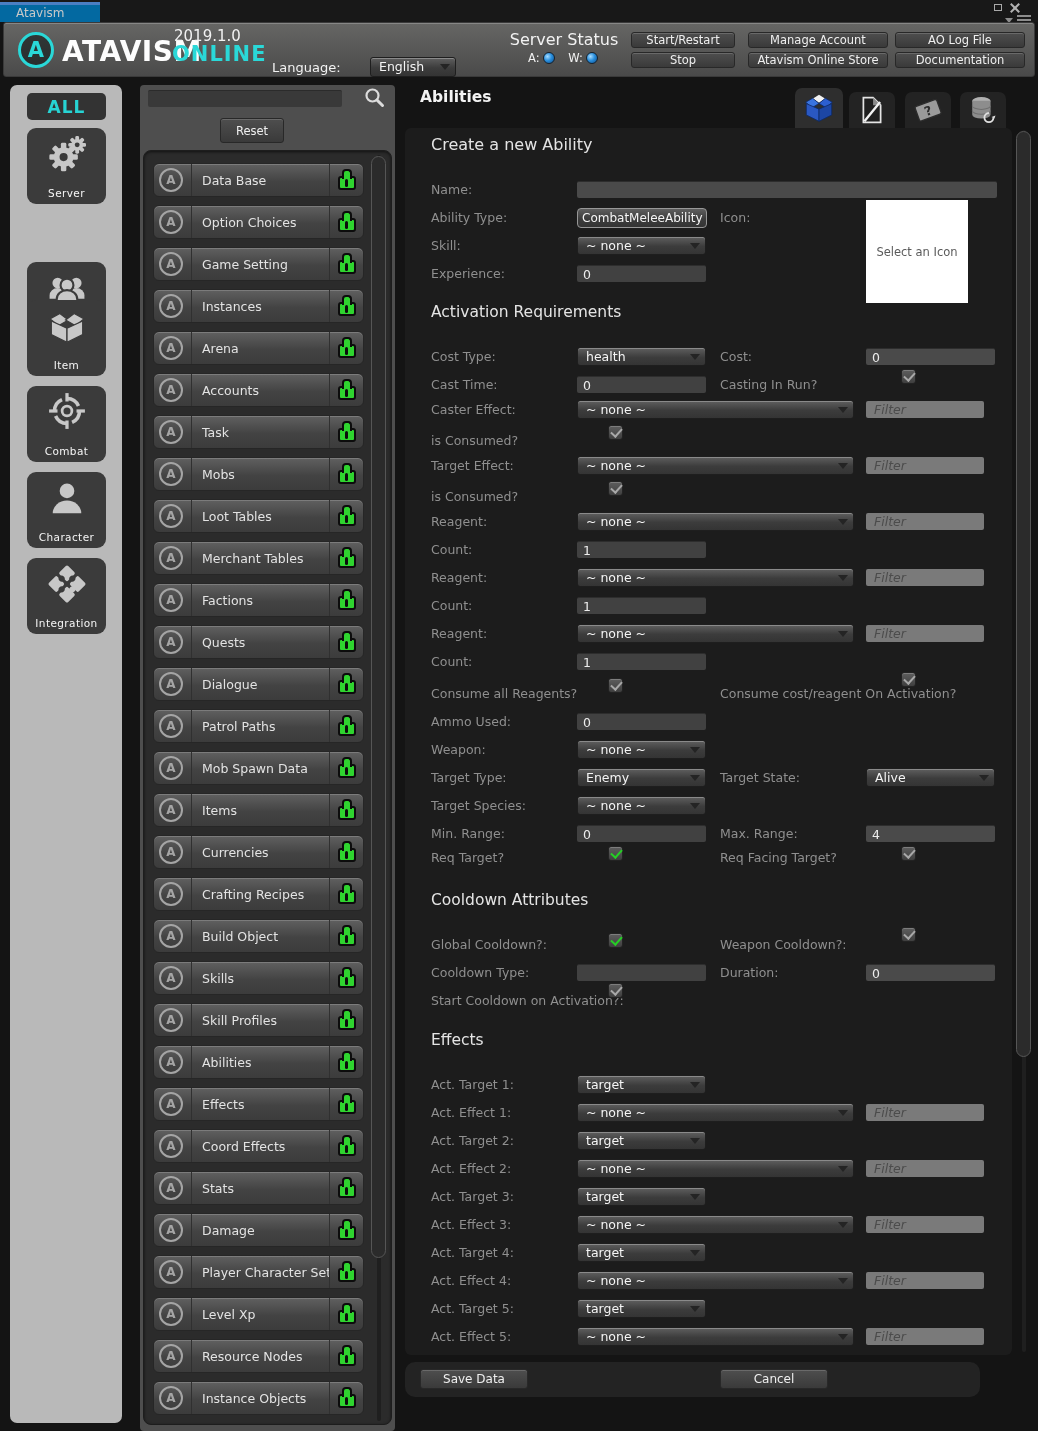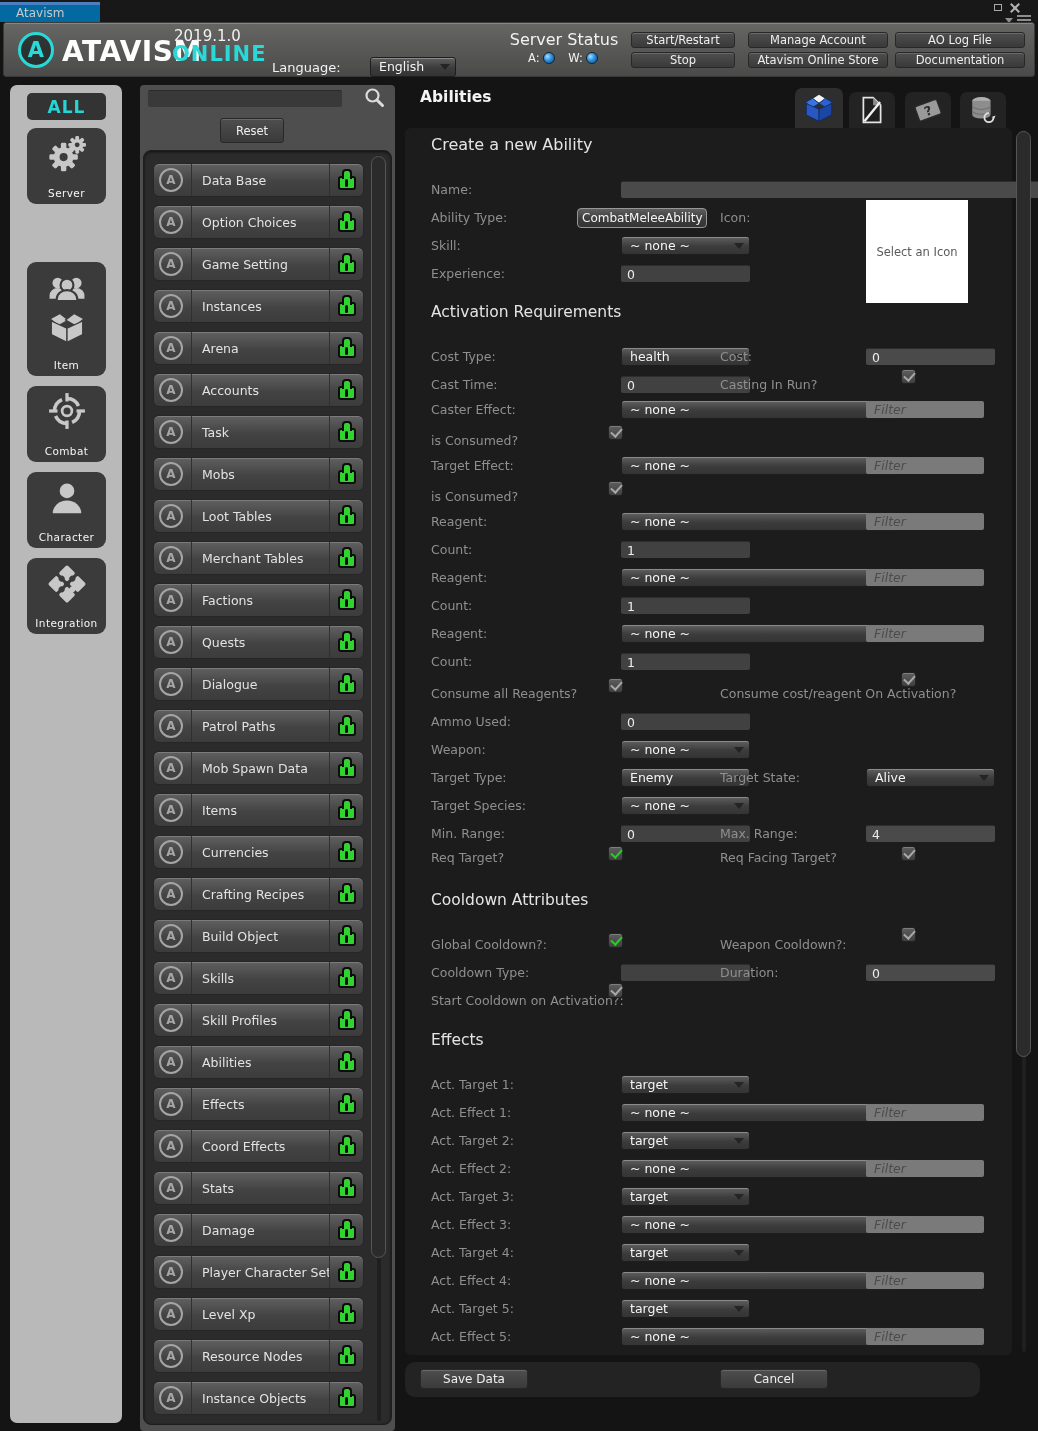--- a/index.html
+++ b/index.html
@@ -98,21 +98,21 @@
   
   .hd { position:absolute; left:26px; color:#e4e4e4; font-size:16px; white-space:nowrap; }
   .hd.sub { font-size:15.5px; }
   .row { position:absolute; left:0; width:100%; height:20px; }
   .lb { position:absolute; left:26px; top:2px; color:#8f8f8f; font-size:12.5px; white-space:nowrap; }
   .lb2 { left:315px; }
   .tin { position:absolute; height:17px; top:1px; background:#414141; border:none; border-top:1px solid #2d2d2d;
         border-radius:2px; color:#ededed; font-size:12.5px; padding-left:6px; font-family:inherit; }
   .tin.lt { background:#4a4a4a; }
   .w128 { width:129px; } .w420 { width:420px; } .w277 { width:277px; }
-  .c1 { left:172px;margin-left:44px; } .c2 { left:461px; }
+  .c1 { left:172px; } .c2 { left:461px; }
   .filter { position:absolute; left:461px; top:1px; width:118px; height:17px; background:#7a7a7a; border:none;
         border-radius:2px; font-size:12.5px; font-style:italic; padding-left:8px; font-family:inherit; color:#4c4c4c; }
   .filter::placeholder { color:#4c4c4c; font-style:italic; opacity:1; }
   .ddrow { top:0; }
   .abtype { position:absolute; left:172px; top:0; width:130px; height:20px; line-height:18px;
         background:linear-gradient(#5f5f5f,#3c3c3c 55%,#343434); border:1px solid #979797; border-radius:4px;
         color:#f5f5f5; font-size:12px; padding-left:4px; white-space:nowrap; overflow:hidden; }
   .iconbox { position:absolute; left:461px; top:72px; width:102px; height:103px; background:#fff;
         color:#5a5a5a; font-size:11.5px; display:flex; align-items:center; justify-content:center; }
   .cb { position:absolute; width:15px; height:15px; top:1px; border-radius:3px; border:1px solid #222;

